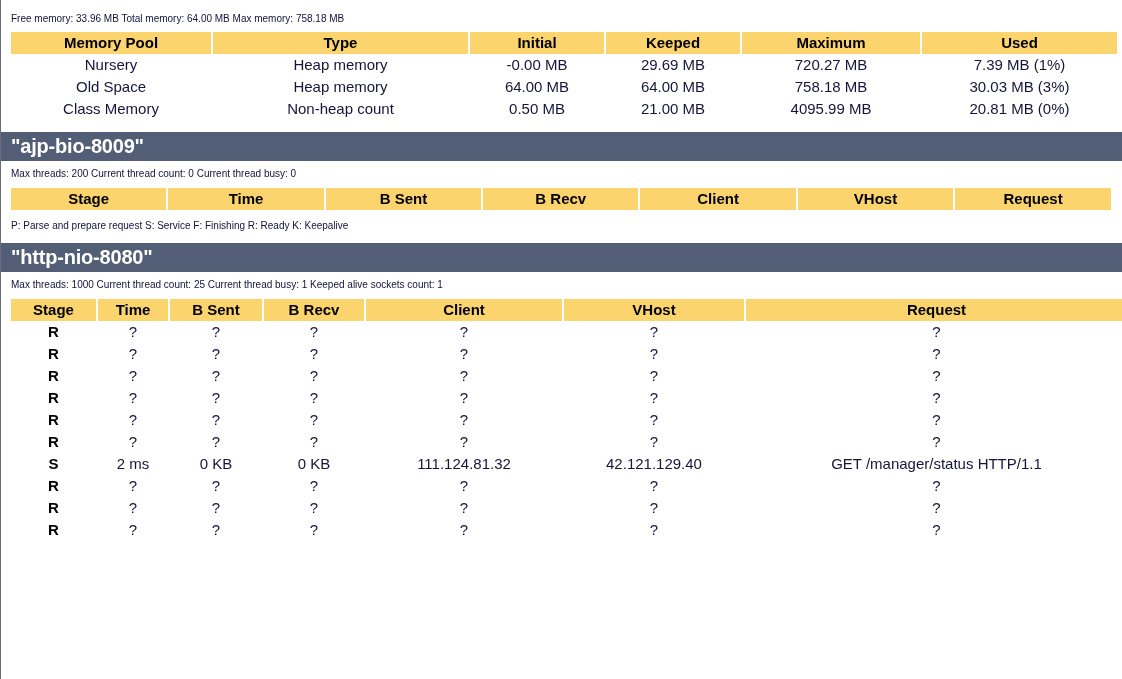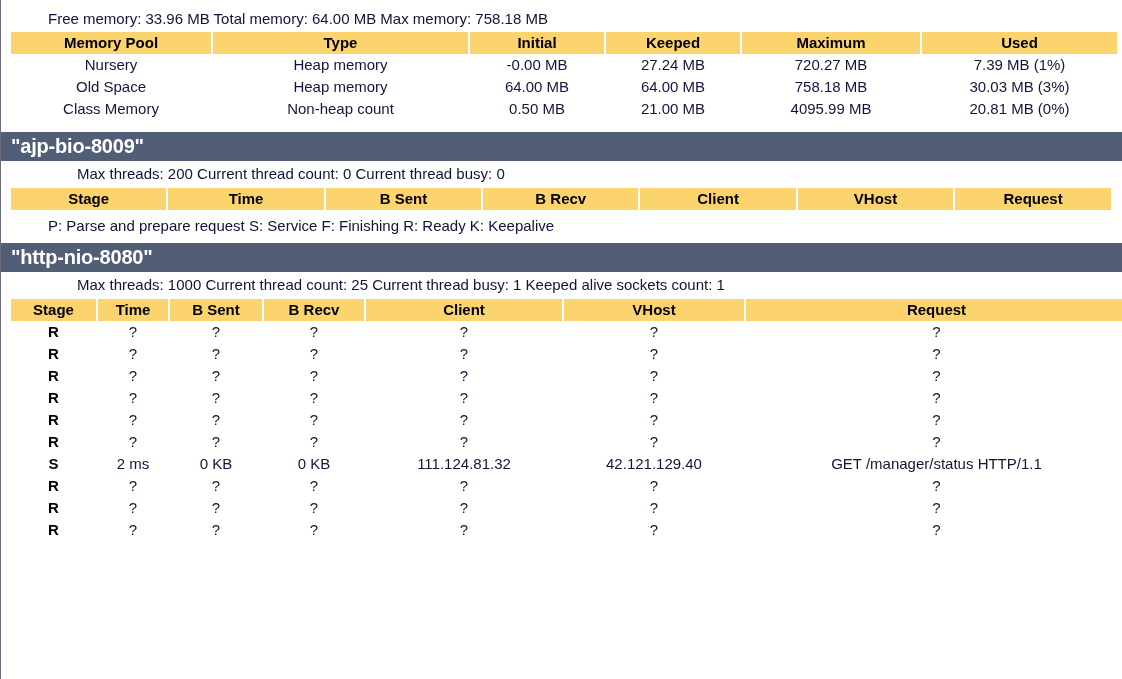--- a/index.html
+++ b/index.html
@@ -15,35 +15,33 @@
     color: #1b1b3a;
     border-left: 1px solid #6b6b7b;
     box-sizing: border-box;
   }
   .page {
     padding: 0;
   }
 
   
   .textline {
-    font-size: 15px;
+    font-size: 10px;
     line-height: 15px;
     color: #12123a;
     padding: 0 0 0 10px;
     white-space: nowrap;
-    margin-left: 37px;
   }
   .memline {
     padding-top: 11px;
     padding-bottom: 2px;
   }
   .statblock {
     padding-top: 5px;
     padding-bottom: 3px;
-    padding-left: 29px;
   }
   .legendline {
     padding-top: 8px;
     padding-bottom: 4px;
   }
 
   
   .section-bar {
     background: #525d76;
     color: #ffffff;
@@ -120,21 +118,21 @@
         <th>Keeped</th>
         <th>Maximum</th>
         <th>Used</th>
       </tr>
     </thead>
     <tbody>
       <tr>
         <td>Nursery</td>
         <td>Heap memory</td>
         <td>-0.00 MB</td>
-        <td>27.24 MB</td>
+        <td>29.69 MB</td>
         <td>720.27 MB</td>
         <td>7.39 MB (1%)</td>
       </tr>
       <tr>
         <td>Old Space</td>
         <td>Heap memory</td>
         <td>64.00 MB</td>
         <td>64.00 MB</td>
         <td>758.18 MB</td>
         <td>30.03 MB (3%)</td>

